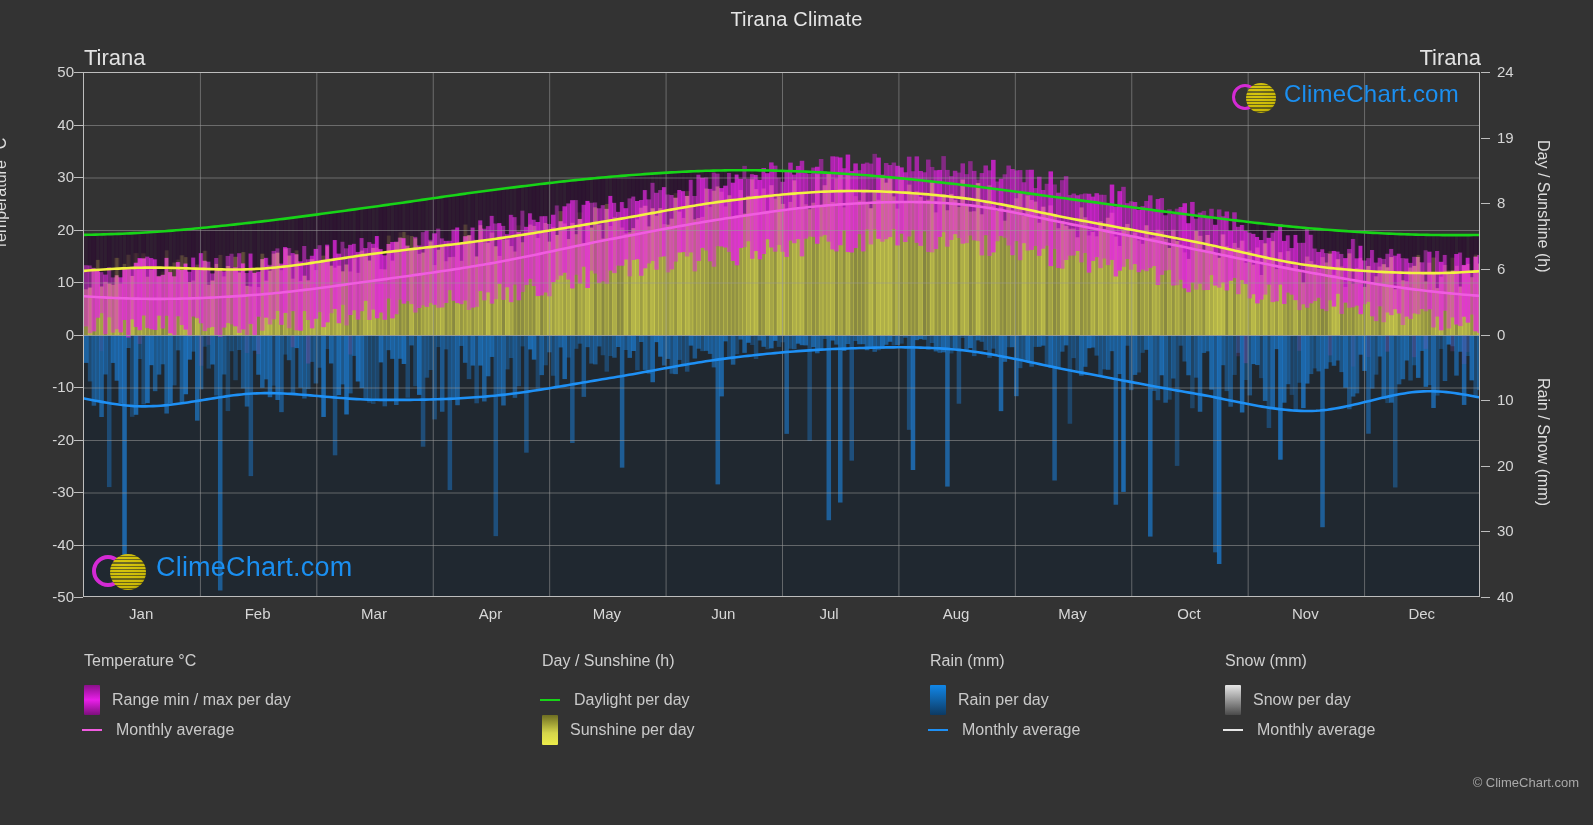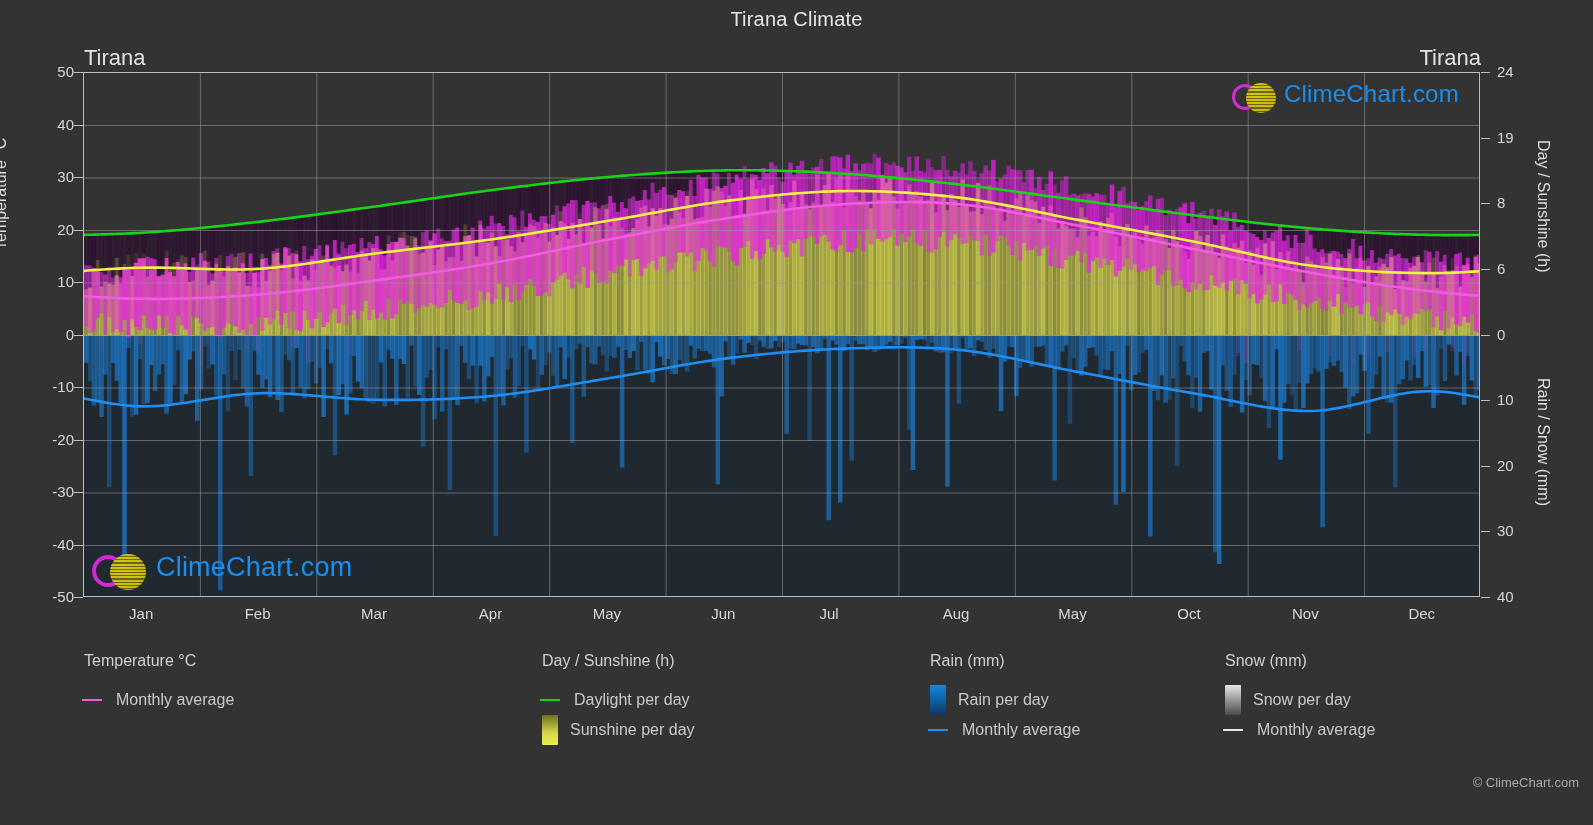--- a/index.html
+++ b/index.html
@@ -1723,20 +1723,24 @@
     <div style="position:relative;width:68px;height:48px;">
       <div class="wm-ring" style="position: absolute; left: 0px; top: 3px; width: 32px; height: 32px; border-width: 4px; border-color: rgb(212, 42, 212);"></div>
       <div class="wm-ball" id="ball-bot" style="position: absolute; left: 18px; top: 2px; width: 36px; height: 36px; background: repeating-linear-gradient(rgb(227, 217, 43) 0px, rgb(227, 217, 43) 2px, rgba(0, 0, 0, 0.55) 2px, rgba(0, 0, 0, 0.55) 3.2px), radial-gradient(circle at 35% 30%, rgb(242, 233, 90), rgb(227, 217, 43) 70%, rgb(142, 135, 23) 100%); background-blend-mode: multiply, normal;"></div>
     </div>
     <div class="wm-text" style="font-size: 27px; margin-left: -4px; color: rgb(27, 143, 240);">ClimeChart.com</div>
   </div>
 
   <div class="legend" style="left:84px;">
     <div class="legend-title">Temperature °C</div>
     <div class="legend-row">
+      <div class="sw-box" id="sw-temp-range" style="background: linear-gradient(rgb(138, 15, 138) 0%, rgb(232, 31, 232) 50%, rgb(125, 15, 125) 100%);"></div>
+      <div class="legend-label">Range min / max per day</div>
+    </div>
+    <div class="legend-row">
       <div class="sw-wrap">
         <div class="sw-line" id="sw-temp-avg" style="background: rgb(240, 92, 224);"></div>
       </div>
       <div class="legend-label">Monthly average</div>
     </div>
   </div>
 
   <div class="legend" style="left:542px;">
     <div class="legend-title">Day / Sunshine (h)</div>
     <div class="legend-row">

